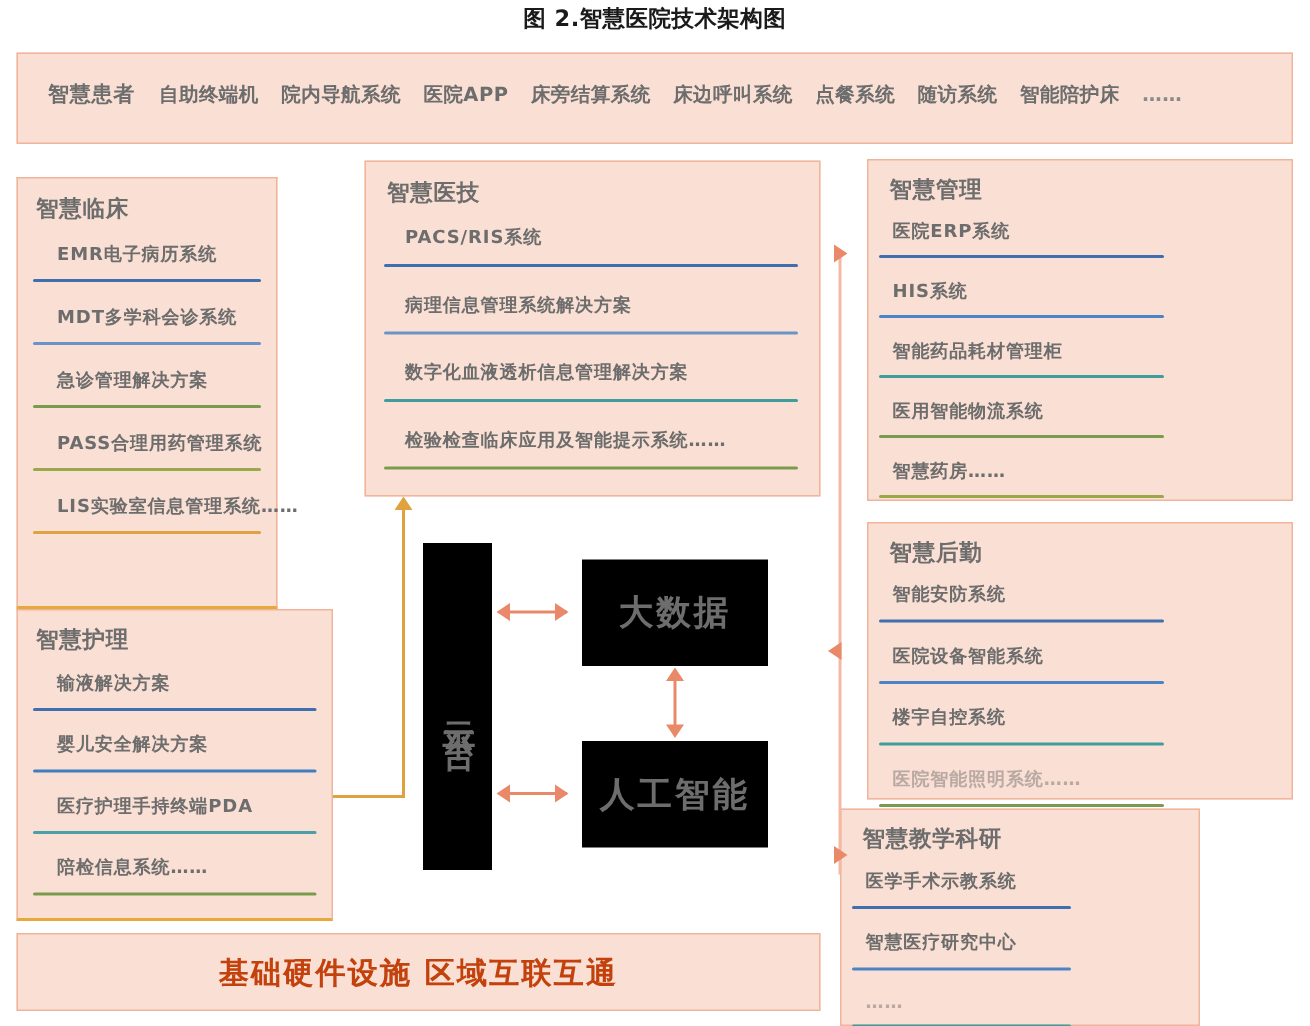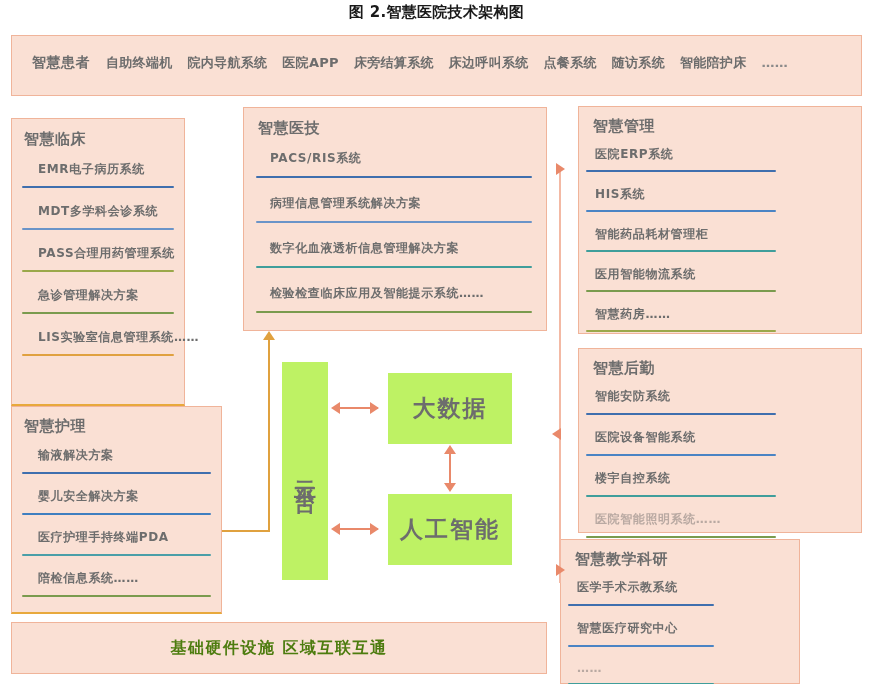--- a/index.html
+++ b/index.html
@@ -154,21 +154,21 @@
   }
   #research-title { left: 14px; top: 10px; }
   #research-items { top: 34px; }
   #research-items .item { height: 41px; padding: 5px 0 0 0; }
   #research-items .item .label { margin-left: 16px; }
   #research-items .item .rule { margin: 8px 85px 0 7px; }
 
   
   .core-block {
     position: absolute;
-    background: #bef264;
+    background: #000000;
     display: flex;
     align-items: center;
     justify-content: center;
     box-sizing: border-box;
   }
   .core-block .core-text {
     font-size: 23px;
     font-weight: bold;
     color: #6d6d6d;
     letter-spacing: 2px;
@@ -194,23 +194,23 @@
 
   
   #infra-panel {
     left: 11px; top: 622px;
     width: 536px; height: 52px;
     display: flex;
     align-items: center;
     justify-content: center;
   }
   #infra-text {
-    font-size: 16px;
-    font-weight: bold;
-    color: #4d7c0f;
+    font-size: 20px;
+    font-weight: bold;
+    color: #c2410c;
     letter-spacing: 1.5px;
   }
 
   
   .conn { position: absolute; }
   .conn-line-h {
     position: absolute;
     height: 2px;
     background: #e9896a;
   }
@@ -264,26 +264,26 @@
   <div class="items" id="clinical-items">
     <div class="item">
       <span class="label">EMR电子病历系统</span>
       <span class="rule" style="background: rgb(63, 111, 174);"></span>
     </div>
     <div class="item">
       <span class="label">MDT多学科会诊系统</span>
       <span class="rule" style="background: rgb(106, 148, 200);"></span>
     </div>
     <div class="item">
+      <span class="label">急诊管理解决方案</span>
+      <span class="rule" style="background: rgb(122, 155, 78);"></span>
+    </div>
+    <div class="item">
       <span class="label">PASS合理用药管理系统</span>
       <span class="rule" style="background: rgb(154, 168, 74);"></span>
-    </div>
-    <div class="item">
-      <span class="label">急诊管理解决方案</span>
-      <span class="rule" style="background: rgb(122, 155, 78);"></span>
     </div>
     <div class="item">
       <span class="label">LIS实验室信息管理系统……</span>
       <span class="rule" style="background: rgb(224, 161, 63);"></span>
     </div>
   </div>
 </div>
 
 <div class="panel bottom-gold" id="nursing-panel">
   <div class="panel-title" id="nursing-title">智慧护理</div>

